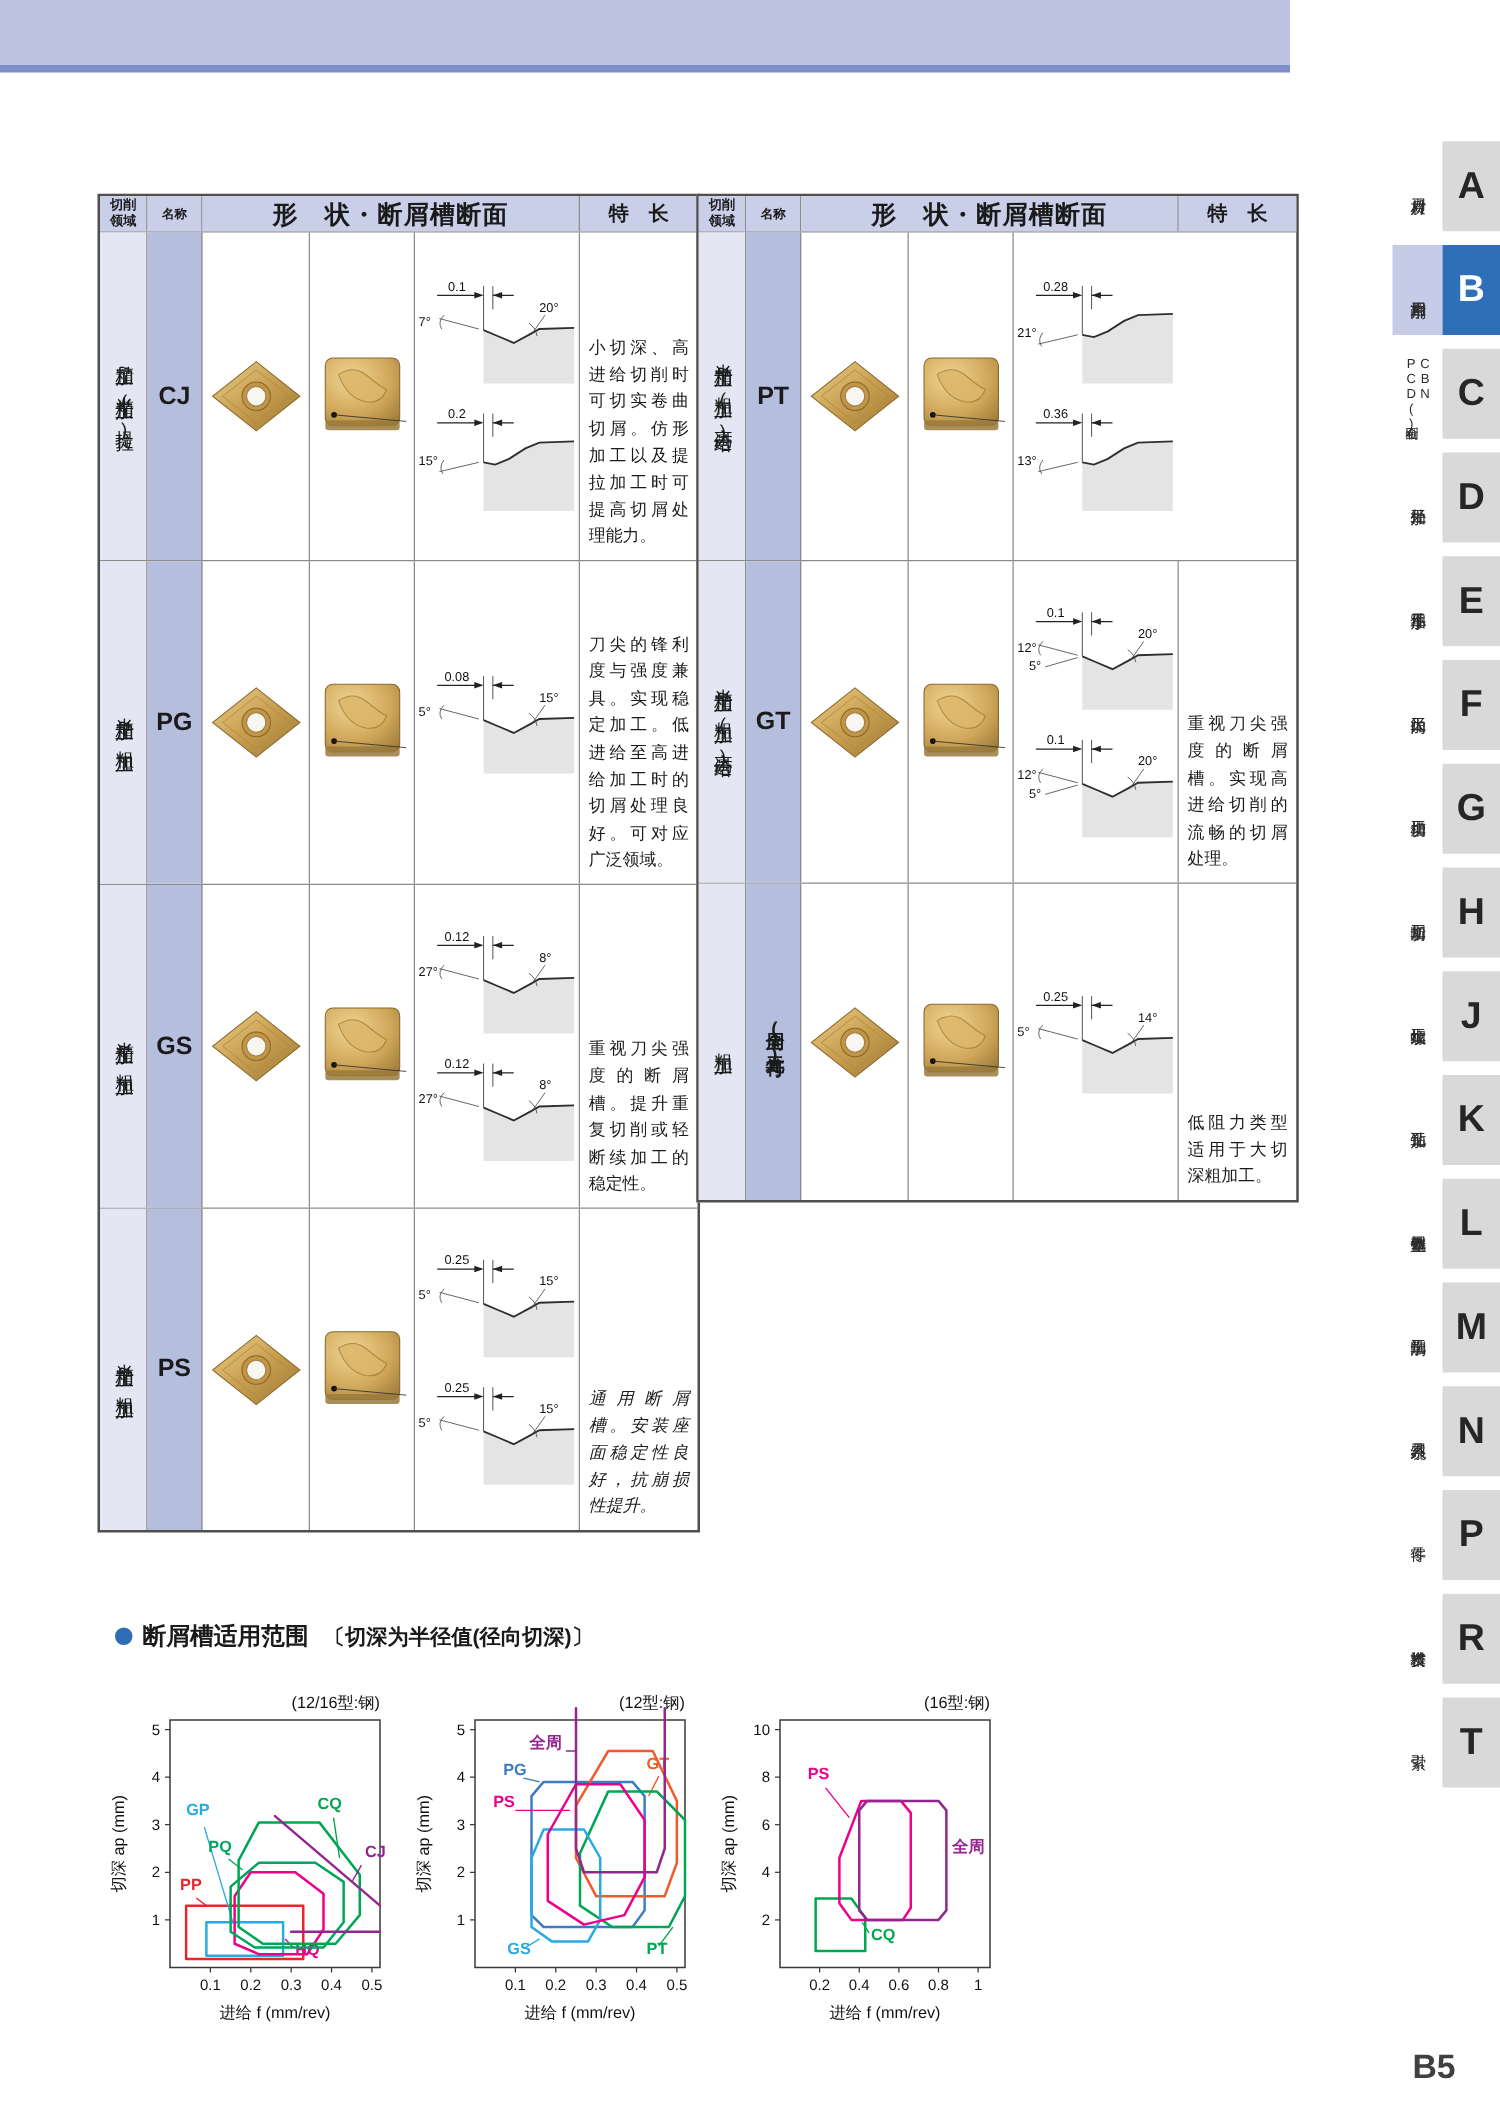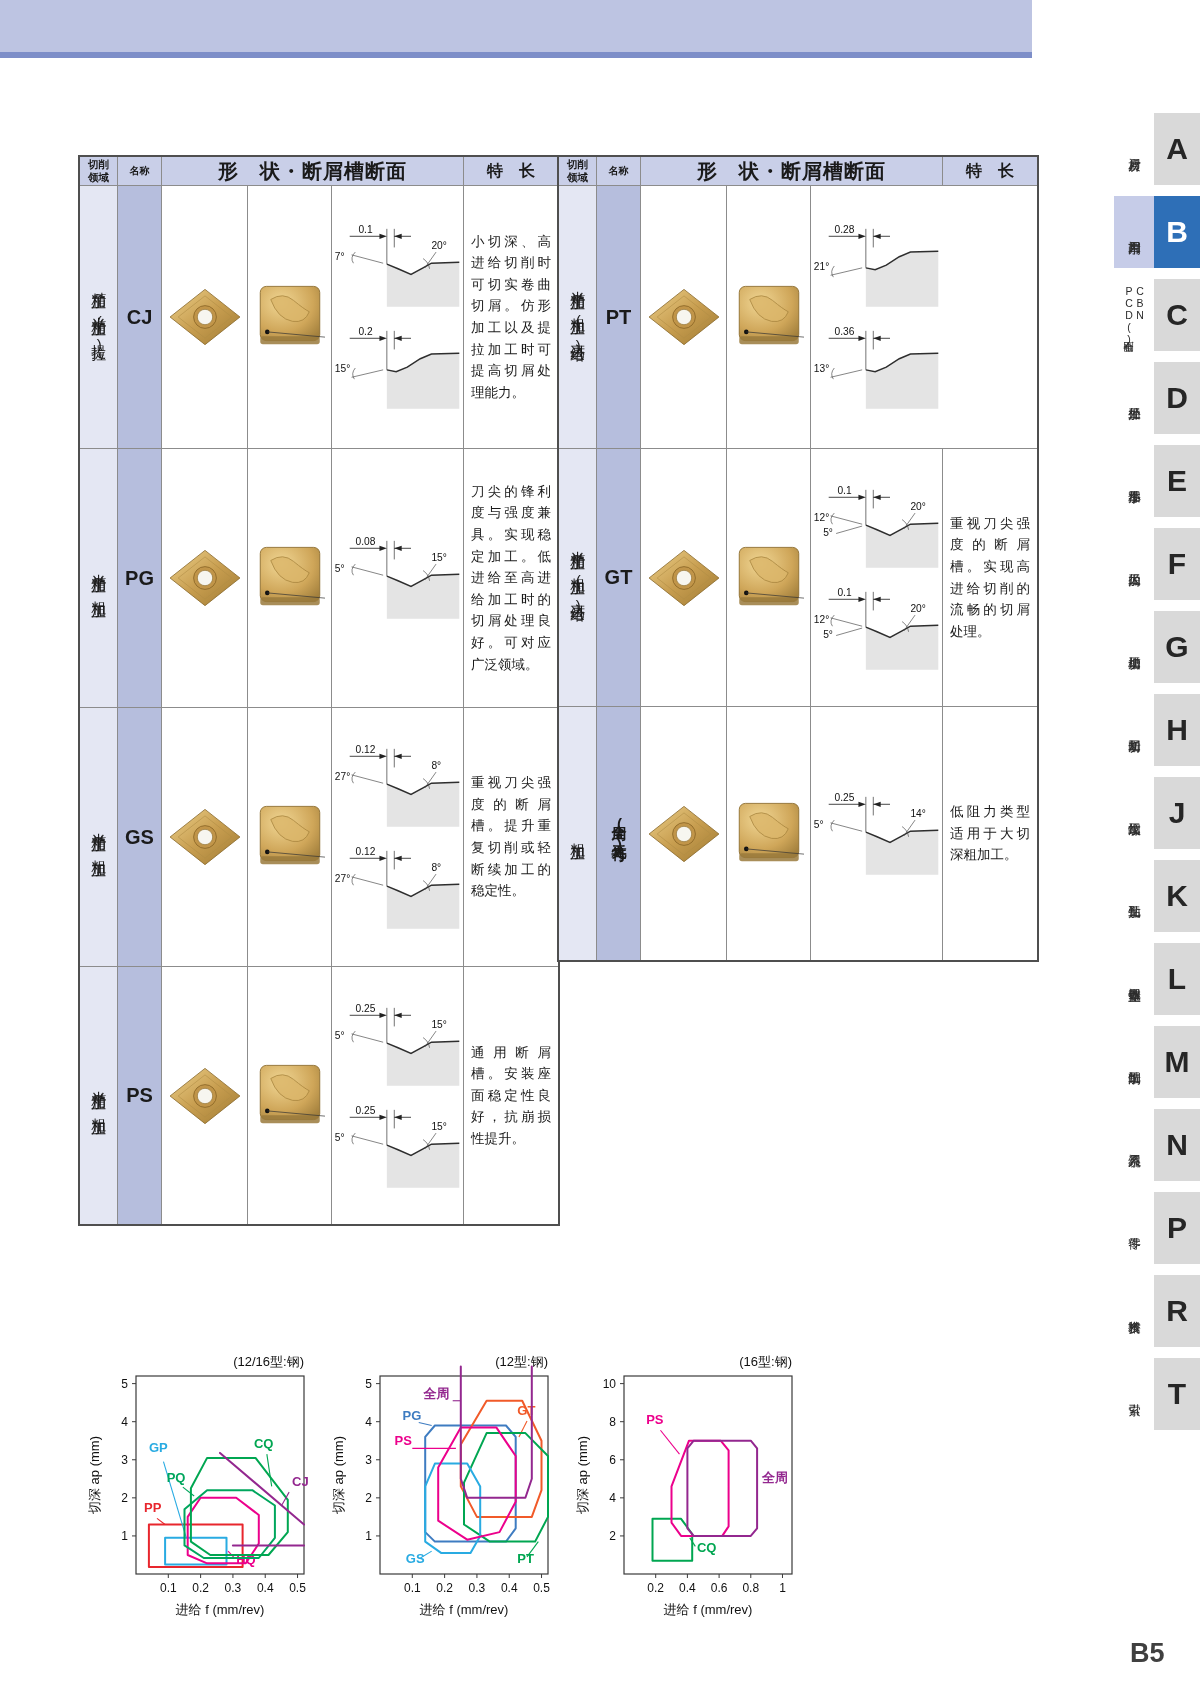--- a/index.html
+++ b/index.html
@@ -16,21 +16,21 @@
   .ctable{position:absolute;border:2px solid var(--border-dark);background:#fff;}
   .trow{display:flex;border-top:1px solid var(--border-mid);}
   .trow:first-child{border-top:none;}
   .cell{box-sizing:border-box;border-right:1px solid var(--border-mid);display:flex;align-items:center;justify-content:center;position:relative;overflow:hidden;}
   .cell:last-child{border-right:none;}
   .c-area{width:38px;background:var(--area-bg);}
   .c-name{width:44px;background:var(--name-bg);}
   .c-p1{width:86px;}
   .c-p2{width:84px;}
   .c-diag{width:132px;flex-direction:column;gap:10px;}
-  .c-feat{width:94px;align-items:center;}
+  .c-feat{width:94px;align-items:flex-end;}
   .thead .cell{background:var(--thead-bg);font-weight:bold;}
   .thead{height:28px;}
   .h-area{font-size:10.5px;line-height:1.25;text-align:center;padding:0 6px;}
   .h-name{font-size:10px;}
   .h-shape{width:302px;font-size:20px;letter-spacing:1px;}
   .h-feat{font-size:16px;align-items:center !important;justify-content:center;}
   .vtext{writing-mode:vertical-rl;text-orientation:upright;font-size:15px;letter-spacing:2px;line-height:1.1;}
   .name-label{font-weight:bold;font-size:20px;}
   .name-vert{writing-mode:vertical-rl;text-orientation:upright;font-weight:bold;font-size:15px;letter-spacing:1px;}
   .feat-text{font-size:13.5px;line-height:1.6;padding:8px 7px;text-align:justify;}
@@ -308,21 +308,21 @@
               <text x="35" y="12" text-anchor="middle" font-size="11" fill="#111">0.25</text>
               <text x="2" y="42" font-size="11" fill="#111">5°</text>
               <line x1="54" y1="45" x2="20" y2="36" stroke="#444" stroke-width="0.7"></line>
               <path d="M24,33 q-6,6 -2,12" fill="none" stroke="#444" stroke-width="0.7"></path>
               <text x="106" y="30" font-size="11" fill="#111">15°</text>
               <line x1="111" y1="33" x2="99" y2="50" stroke="#444" stroke-width="0.7"></line>
               <path d="M97,40 q6,4 7,11" fill="none" stroke="#444" stroke-width="0.7"></path>
             </svg>
           </div>
           <div class="cell c-feat">
-            <p class="feat-text" style="margin: 0px;">通用断屑槽。安装座面稳定性良好，抗崩损性提升。</p>
+            <p class="feat-text" style="margin: 0px; font-style: italic;">通用断屑槽。安装座面稳定性良好，抗崩损性提升。</p>
           </div>
         </div>
       </div>
       <div class="ctable" style="left: 557px; top: 155px; width: 478px;">
         <div class="trow thead">
           <div class="cell c-area h-area">切削领域</div>
           <div class="cell c-name h-name">名称</div>
           <div class="cell h-shape">形　状・断屑槽断面</div>
           <div class="cell c-feat h-feat">特　长</div>
         </div>
@@ -492,20 +492,25 @@
               <path d="M97,40 q6,4 7,11" fill="none" stroke="#444" stroke-width="0.7"></path>
             </svg>
           </div>
           <div class="cell c-feat">
             <p class="feat-text" style="margin: 0px;">低阻力类型适用于大切深粗加工。</p>
           </div>
         </div>
       </div>
     </div>
 
+  <div class="heading">
+    <span class="bullet"></span>
+    <span class="heading-title">断屑槽适用范围</span>
+    <span class="heading-note">〔切深为半径值(径向切深)〕</span>
+  </div>
 
   <div id="charts">
       <div class="chart" style="left: 86px;"><svg viewBox="0 0 248 300" width="248" height="300">
           <text x="218" y="30" text-anchor="end" font-size="13" fill="#111">(12/16型:钢)</text>
           <rect x="50" y="40" width="168" height="198" fill="none" stroke="#3a3a3a" stroke-width="1.2"></rect>
           <line x1="82.3076923076923" y1="238" x2="82.3076923076923" y2="242" stroke="#3a3a3a" stroke-width="1"></line>
           <text x="82.3076923076923" y="256" text-anchor="middle" font-size="12" fill="#111">0.1</text>
           <line x1="114.61538461538461" y1="238" x2="114.61538461538461" y2="242" stroke="#3a3a3a" stroke-width="1"></line>
           <text x="114.61538461538461" y="256" text-anchor="middle" font-size="12" fill="#111">0.2</text>
           <line x1="146.9230769230769" y1="238" x2="146.9230769230769" y2="242" stroke="#3a3a3a" stroke-width="1"></line>

